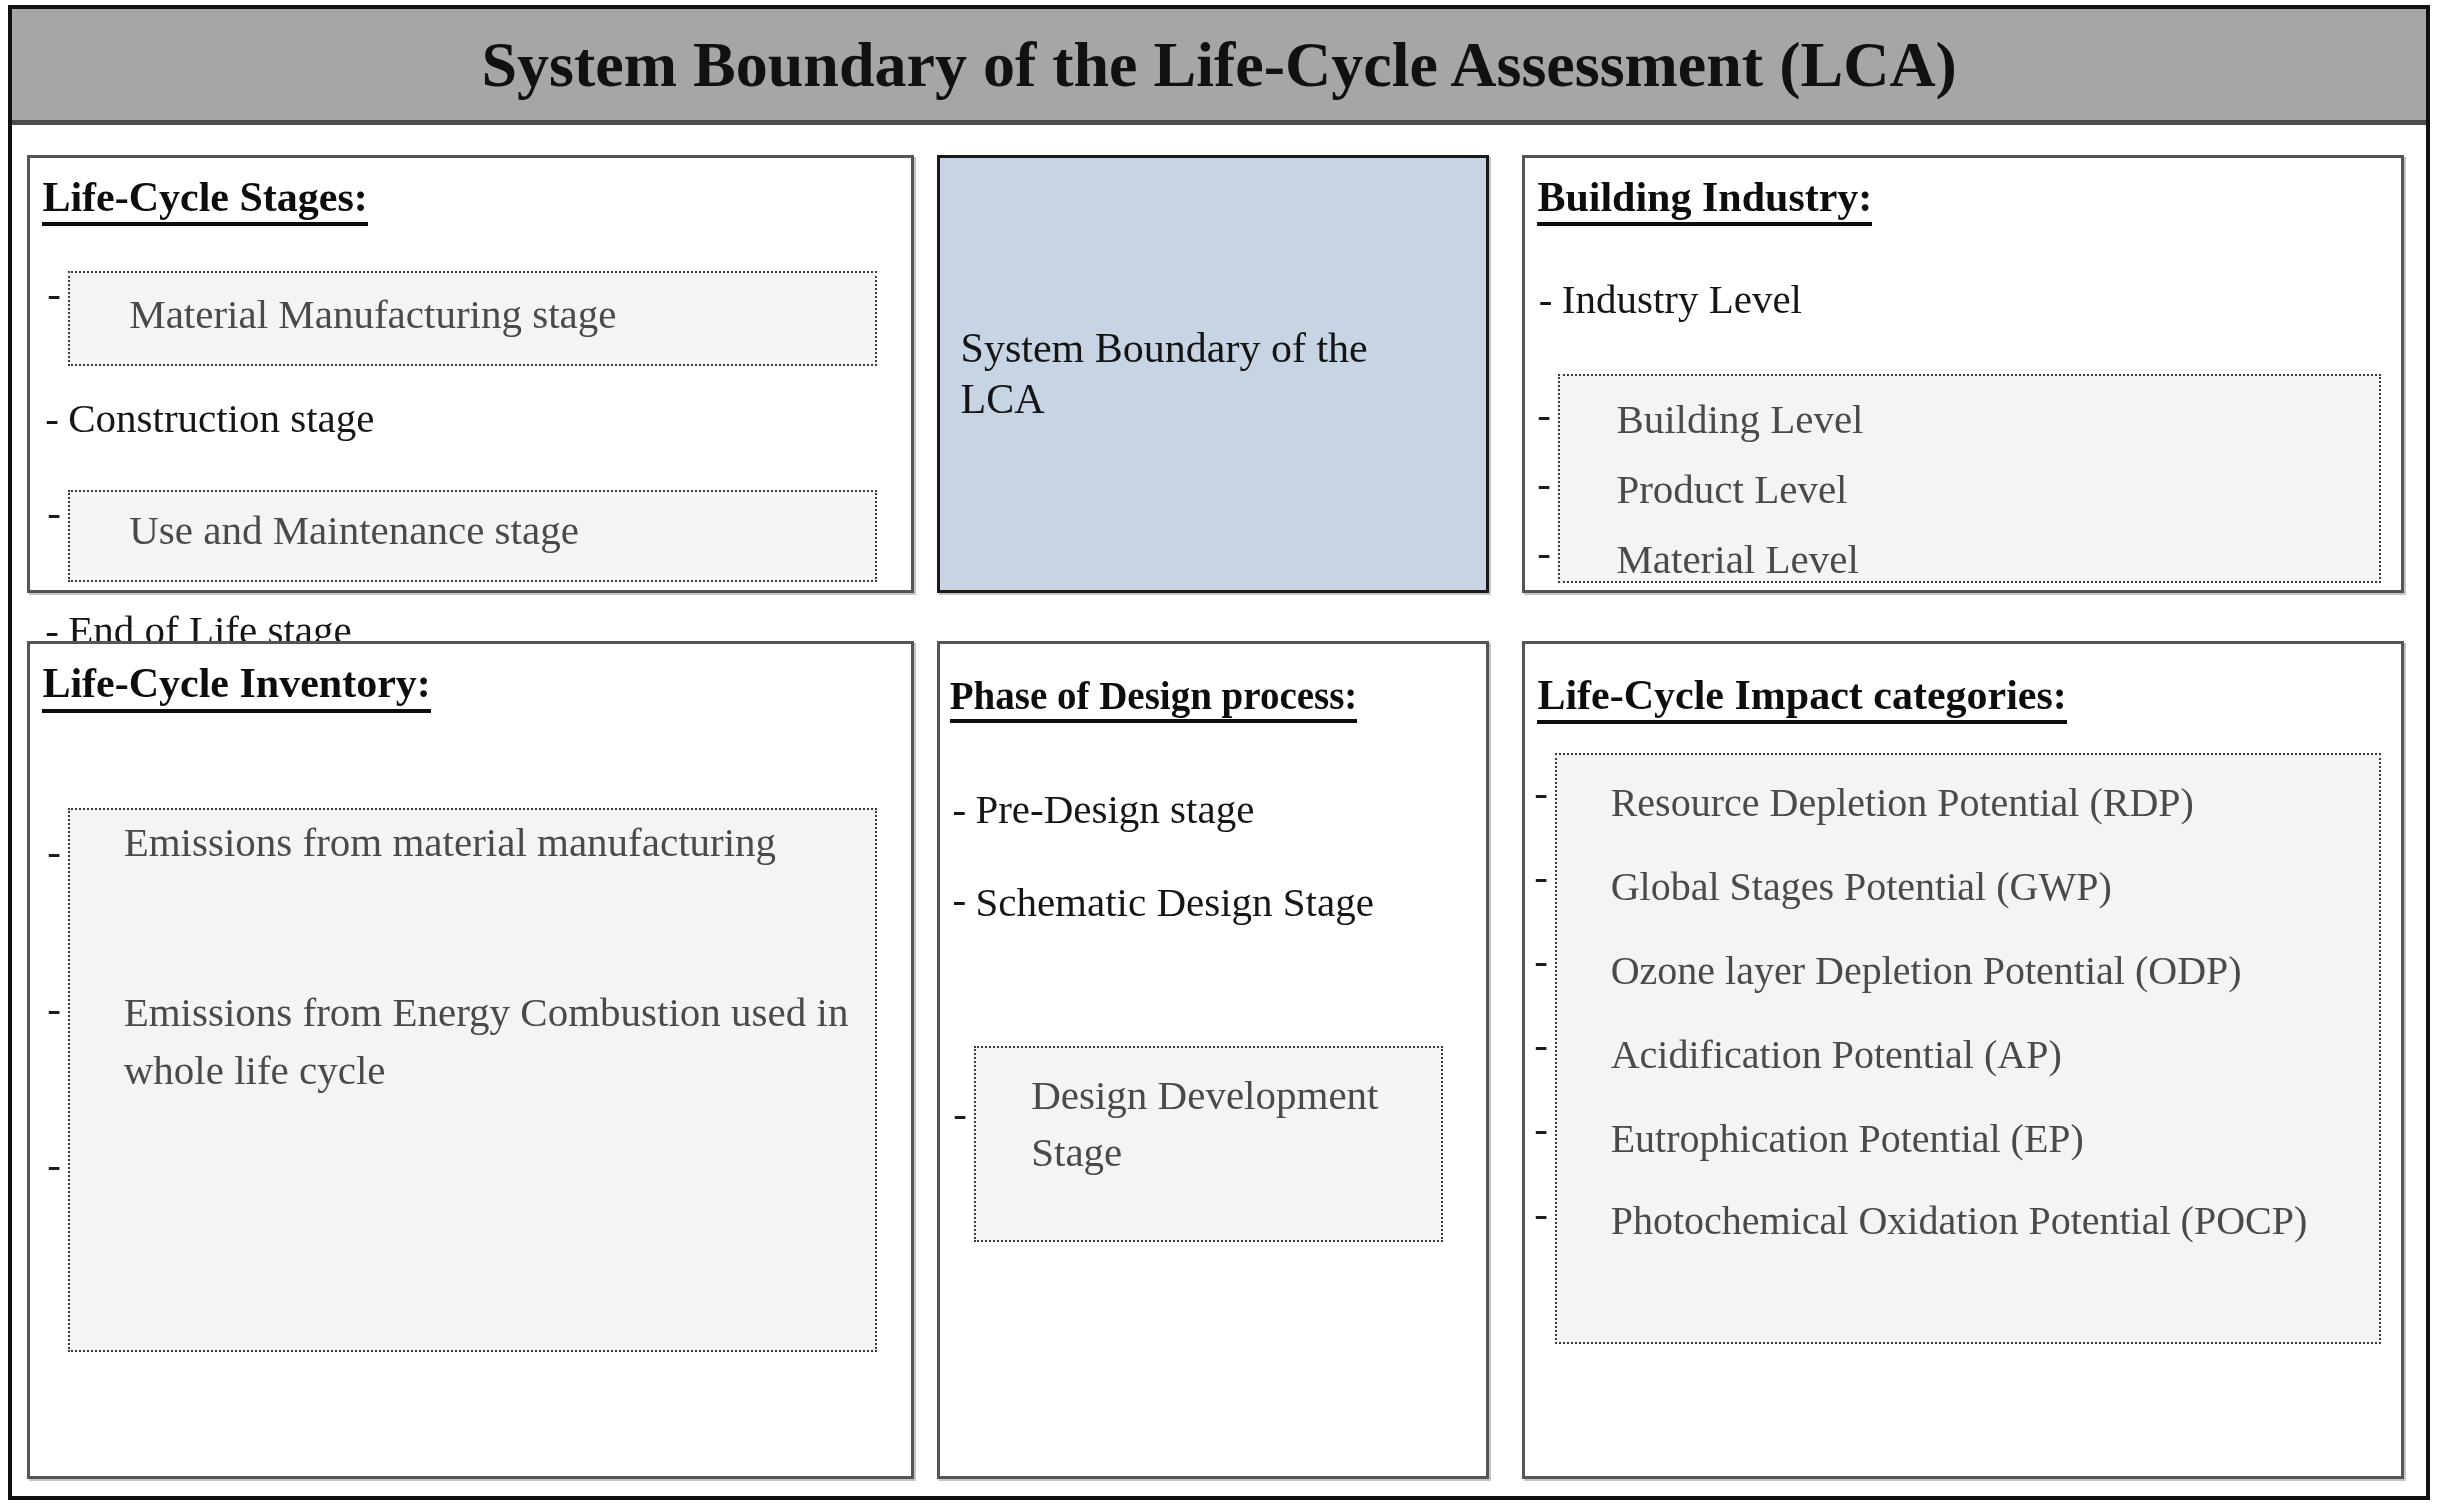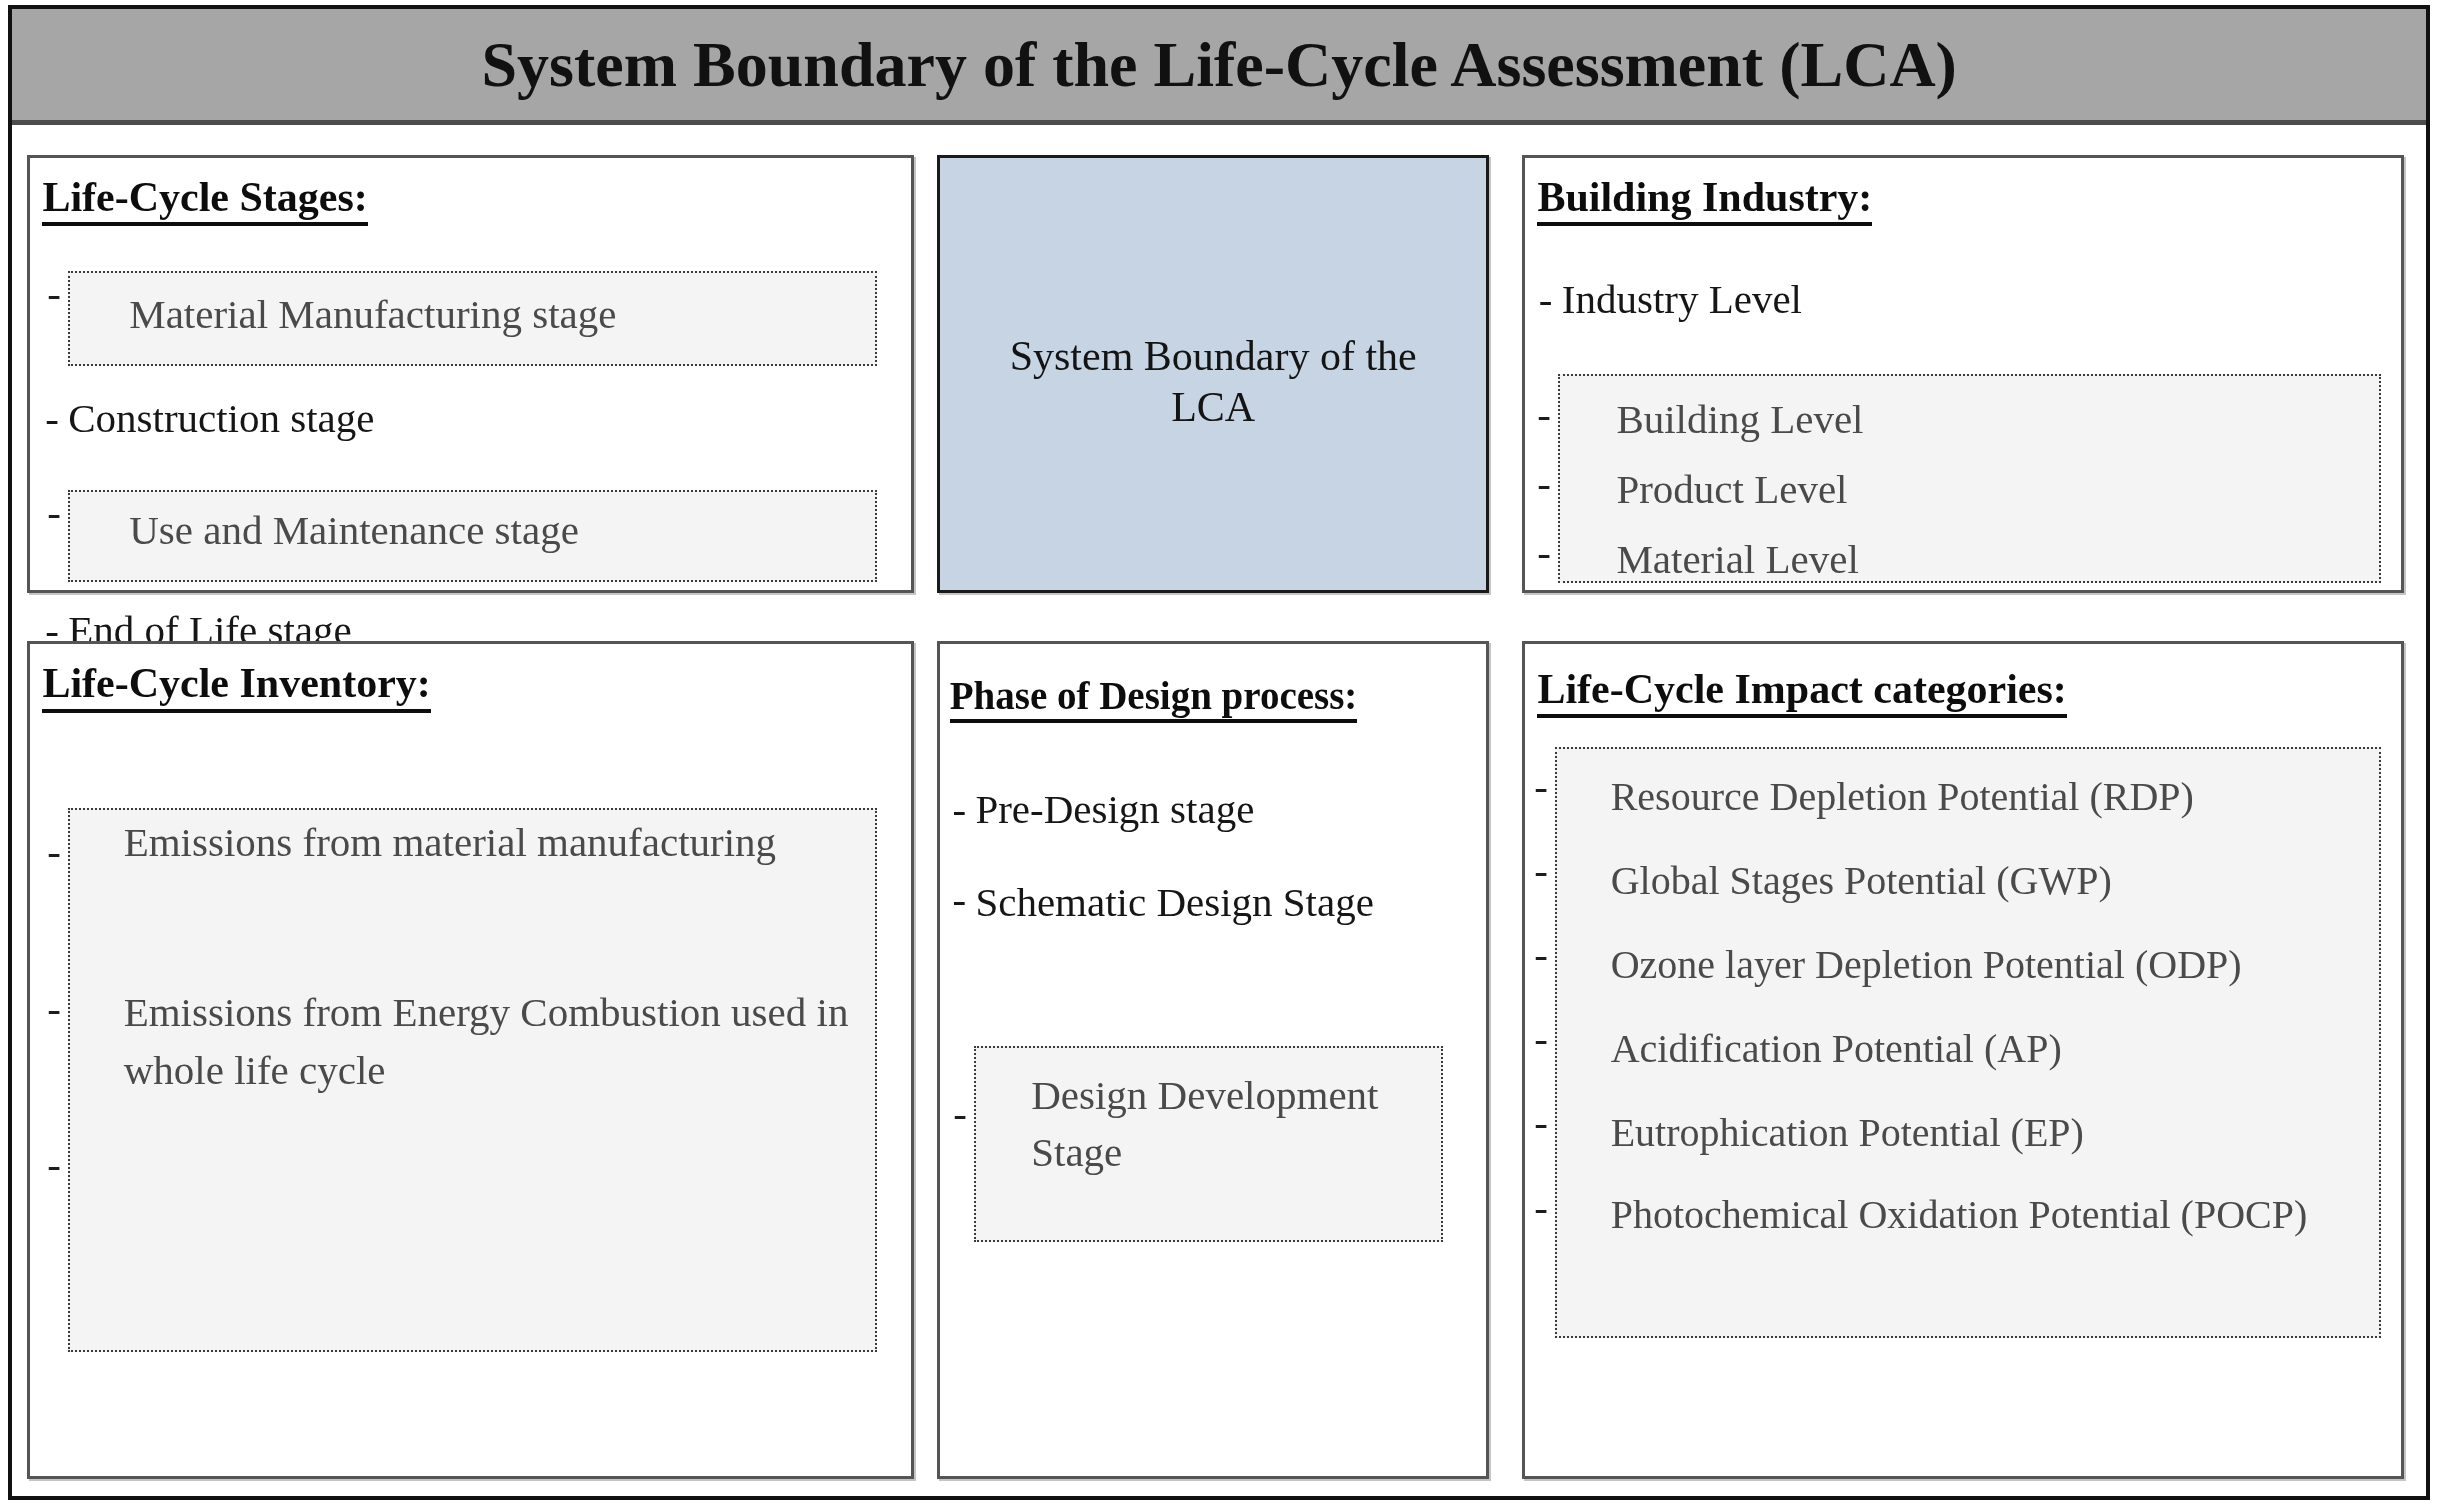--- a/index.html
+++ b/index.html
@@ -138,27 +138,26 @@
   .panel-blue {
     background: #c6d4e4;
     border: 3.4px solid #1a1a1a;
     box-shadow: 2px 2px 0 rgba(150,150,150,0.55);
   }
   .blue-label {
     position: absolute;
     left: 0; right: 0;
     top: 50%;
     transform: translateY(-50%);
-    text-align: center;
+    text-align: left;
     font-size: 42px;
     color: #141414;
     line-height: 1.22;
     padding: 0 20.4px;
     box-sizing: border-box;
-    margin-top: 8px;
   }
 
   
   .abs { position: absolute; box-sizing: border-box; }
 </style>
 </head>
 <body>
 
 <div class="figure-frame">
 
@@ -271,21 +270,21 @@
           <span class="outside-bullet" style="top:45px;">-</span>
           <div class="abs" style="left:11px; top:19px; right:5.4px;">
             <span class="gray-text" style="font-size:41px; line-height:1.38; display:block;">Design Development Stage</span>
           </div>
         </div>
       </div>
     </div>
 
     <div class="panel col-c row-2">
       <div class="panel-inner">
-        <div class="heading-wrap" style="padding-top:20.4px; ">
+        <div class="heading-wrap" style="padding-top:20.4px; margin-top:6px;">
           <span class="panel-heading">Life-Cycle Impact categories:</span>
         </div>
 
         <div class="abs dotted-group" style="left:30px; top:103px; width:826px; height:591px;">
           <span class="outside-bullet" style="top:16.3px;">-</span>
           <span class="outside-bullet" style="top:101px;">-</span>
           <span class="outside-bullet" style="top:185px;">-</span>
           <span class="outside-bullet" style="top:269px;">-</span>
           <span class="outside-bullet" style="top:353px;">-</span>
           <span class="outside-bullet" style="top:438px;">-</span>

